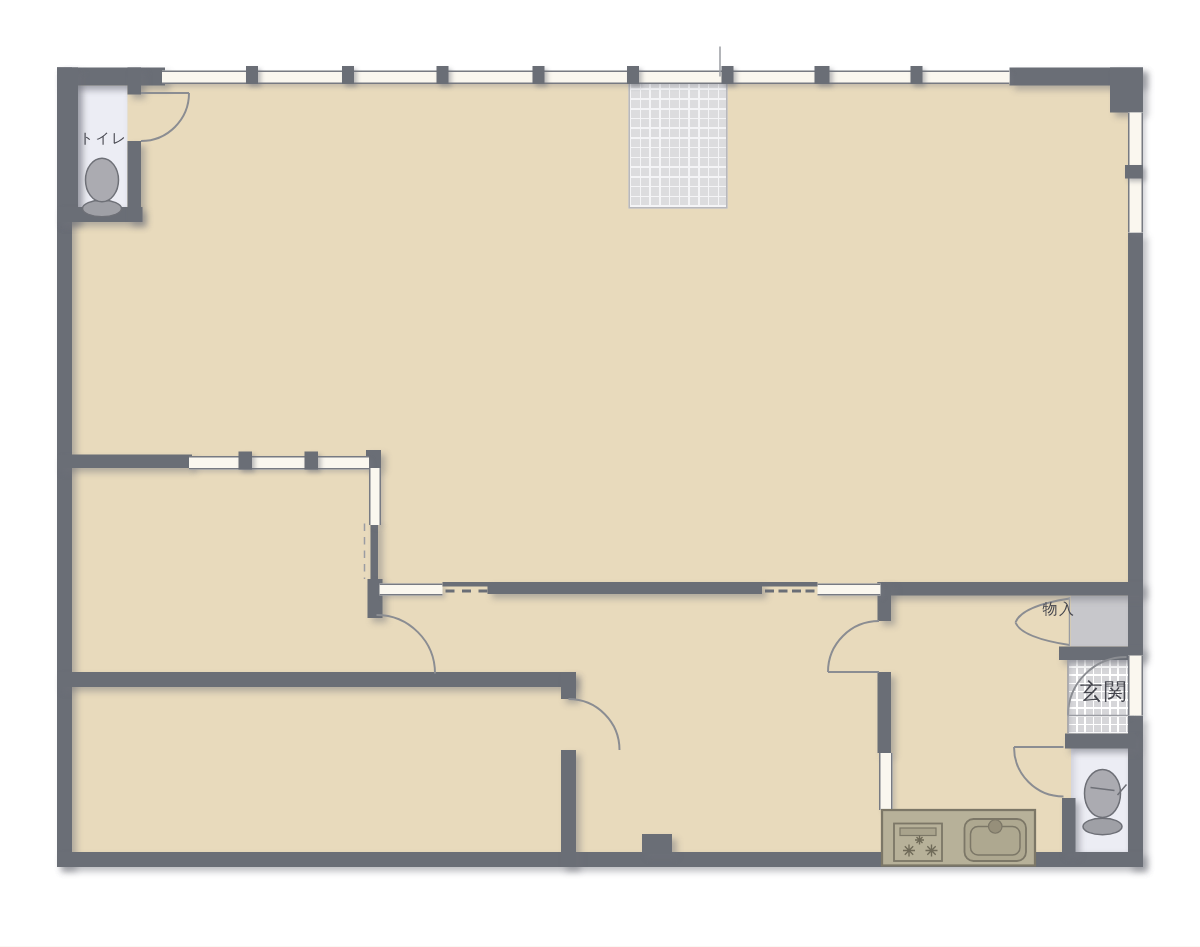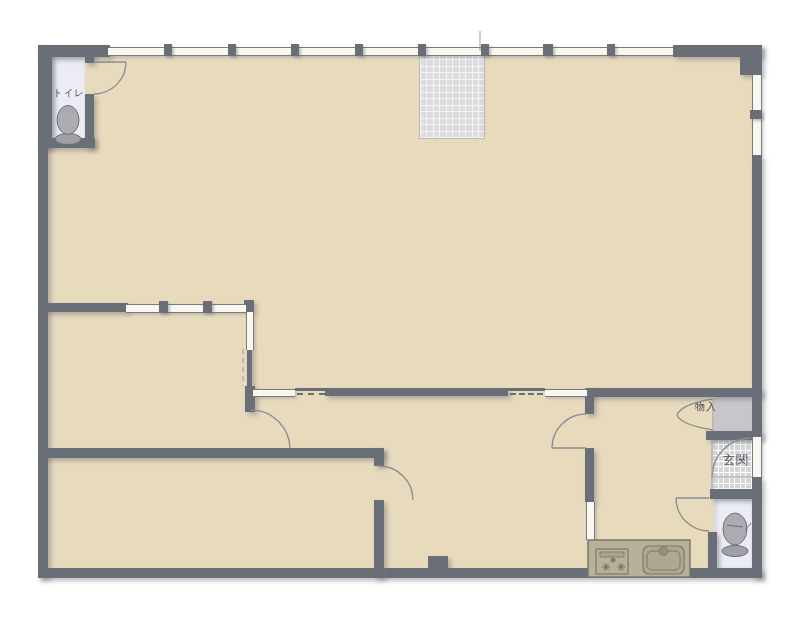--- a/index.html
+++ b/index.html
@@ -146,15 +146,15 @@
       <g>
         <rect x="643" y="546" width="41" height="28" rx="6" fill="#AEA890" stroke="#7C7767" stroke-width="1.2"></rect>
         <rect x="647" y="551" width="33" height="19" rx="5" fill="none" stroke="#7C7767" stroke-width="1"></rect>
         <circle cx="663.5" cy="551" r="4.5" fill="#968F7A" stroke="#7C7767" stroke-width="0.8"></circle>
       </g>
     </g>
   </svg>
 
   <div class="abs room-label" style="left:51px;top:88px;width:36px;font-size:9.5px;">トイレ</div>
   <div class="abs room-label" style="left:688px;top:402px;width:36px;font-size:10px;">物入</div>
-  <div class="abs room-label" style="left:718px;top:454px;width:36px;font-size:12px;">玄関</div>
+  <div class="abs room-label" style="left:718px;top:454px;width:36px;font-size:15px;">玄関</div>
 
 </div>
 
 </body></html>

